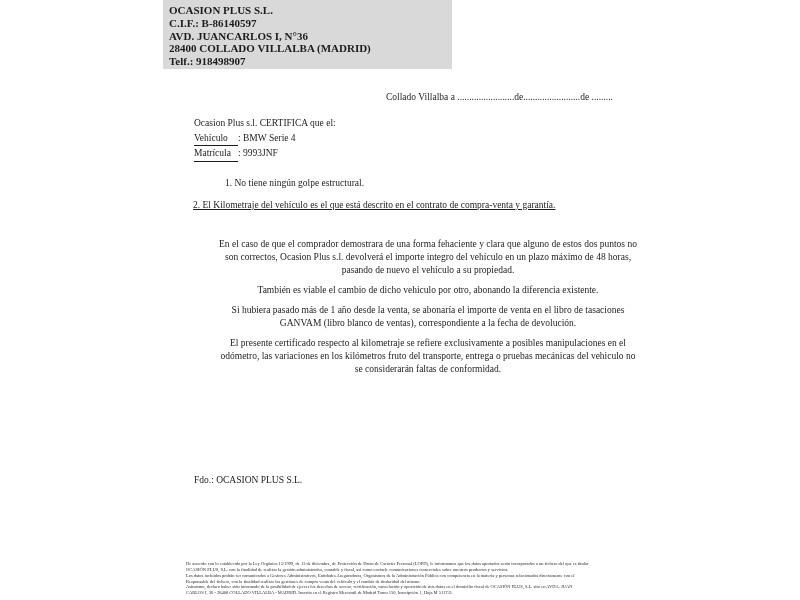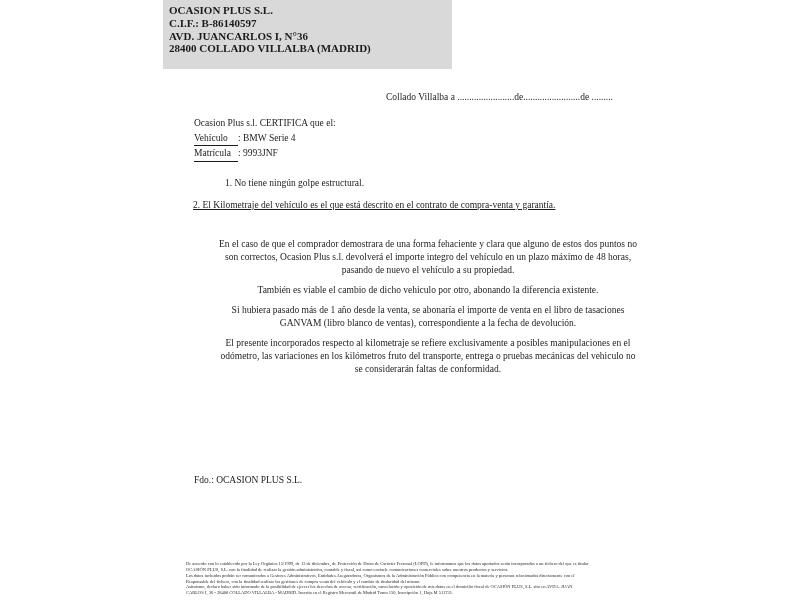--- a/index.html
+++ b/index.html
@@ -55,40 +55,41 @@
 </head>
 <body>
 
 <div class="page">
 
   <div class="header-box">
     <div>OCASION PLUS S.L.</div>
     <div>C.I.F.: B-86140597</div>
     <div>AVD. JUANCARLOS I, N°36</div>
     <div>28400 COLLADO VILLALBA (MADRID)</div>
+    <div>Telf.: 918498907</div>
   </div>
 
   <div class="date-line">Collado Villalba a ........................de........................de .........</div>
 
   <div class="cert-block">
     <div>Ocasion Plus s.l. CERTIFICA que el:</div>
     <div class="cert-row"><span class="cert-label">Vehículo</span><span>: BMW Serie 4</span></div>
     <div class="cert-row"><span class="cert-label">Matrícula</span><span>: 9993JNF</span></div>
   </div>
 
   <div class="point point1">1. No tiene ningún golpe estructural.</div>
   <div class="point point2">2. El Kilometraje del vehículo es el que está descrito en el contrato de compra-venta y garantía.</div>
 
   <div class="para para-refund">En el caso de que el comprador demostrara de una forma fehaciente y clara que alguno de estos dos puntos no
 son correctos, Ocasion Plus s.l. devolverá el importe integro del vehículo en un plazo máximo de 48 horas,
 pasando de nuevo el vehículo a su propiedad.</div>
   <div class="para para-exchange">También es viable el cambio de dicho vehiculo por otro, abonando la diferencia existente.</div>
   <div class="para para-ganvam">Si hubiera pasado más de 1 año desde la venta, se abonaría el importe de venta en el libro de tasaciones
 GANVAM (libro blanco de ventas), correspondiente a la fecha de devolución.</div>
-  <div class="para para-odometer">El presente incorporados respecto al kilometraje se refiere exclusivamente a posibles manipulaciones en el
+  <div class="para para-odometer">El presente certificado respecto al kilometraje se refiere exclusivamente a posibles manipulaciones en el
 odómetro, las variaciones en los kilómetros fruto del transporte, entrega o pruebas mecánicas del vehiculo no
 se considerarán faltas de conformidad.</div>
 
   <div class="signature">Fdo.: OCASION PLUS S.L.</div>
 
   <div class="legal">
     <div>De acuerdo con lo establecido por la Ley Orgánica 15/1999, de 13 de diciembre, de Protección de Datos de Carácter Personal (LOPD), le informamos que los datos aportados serán incorporados a un fichero del que es titular</div>
     <div>OCASIÓN PLUS, S.L. con la finalidad de realizar la gestión administrativa, contable y fiscal, así como enviarle comunicaciones comerciales sobre nuestros productos y servicios.</div>
     <div>Los datos incluidos podrán ser comunicados a Gestores Administrativos, Entidades Aseguradoras, Organismos de la Administración Pública con competencia en la materia y personas relacionadas directamente con el</div>
     <div>Responsable del fichero, con la finalidad realizar las gestiones de compra venta del vehículo y el cambio de titularidad del mismo.</div>

